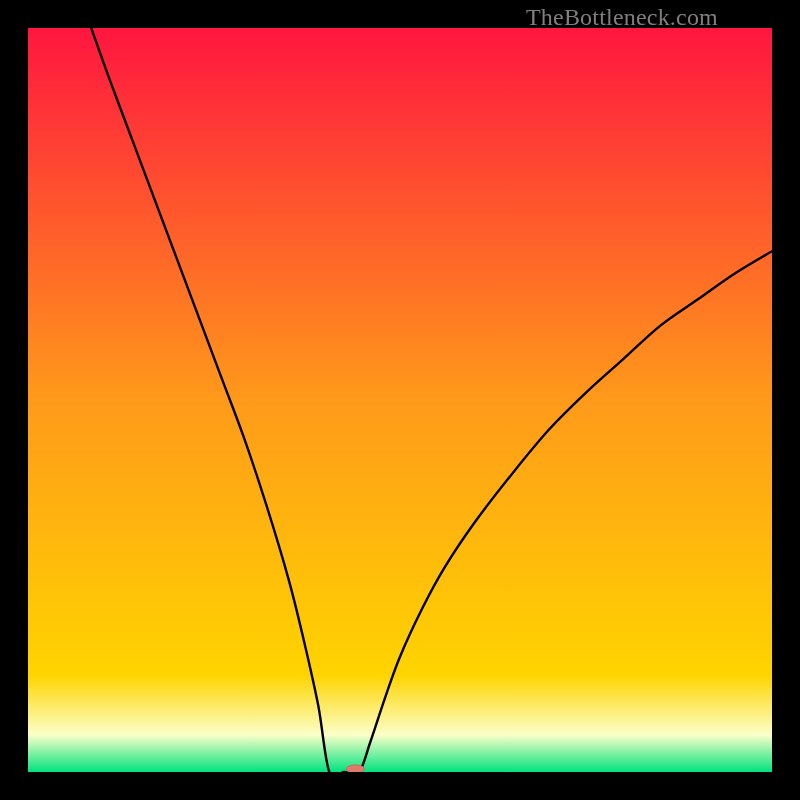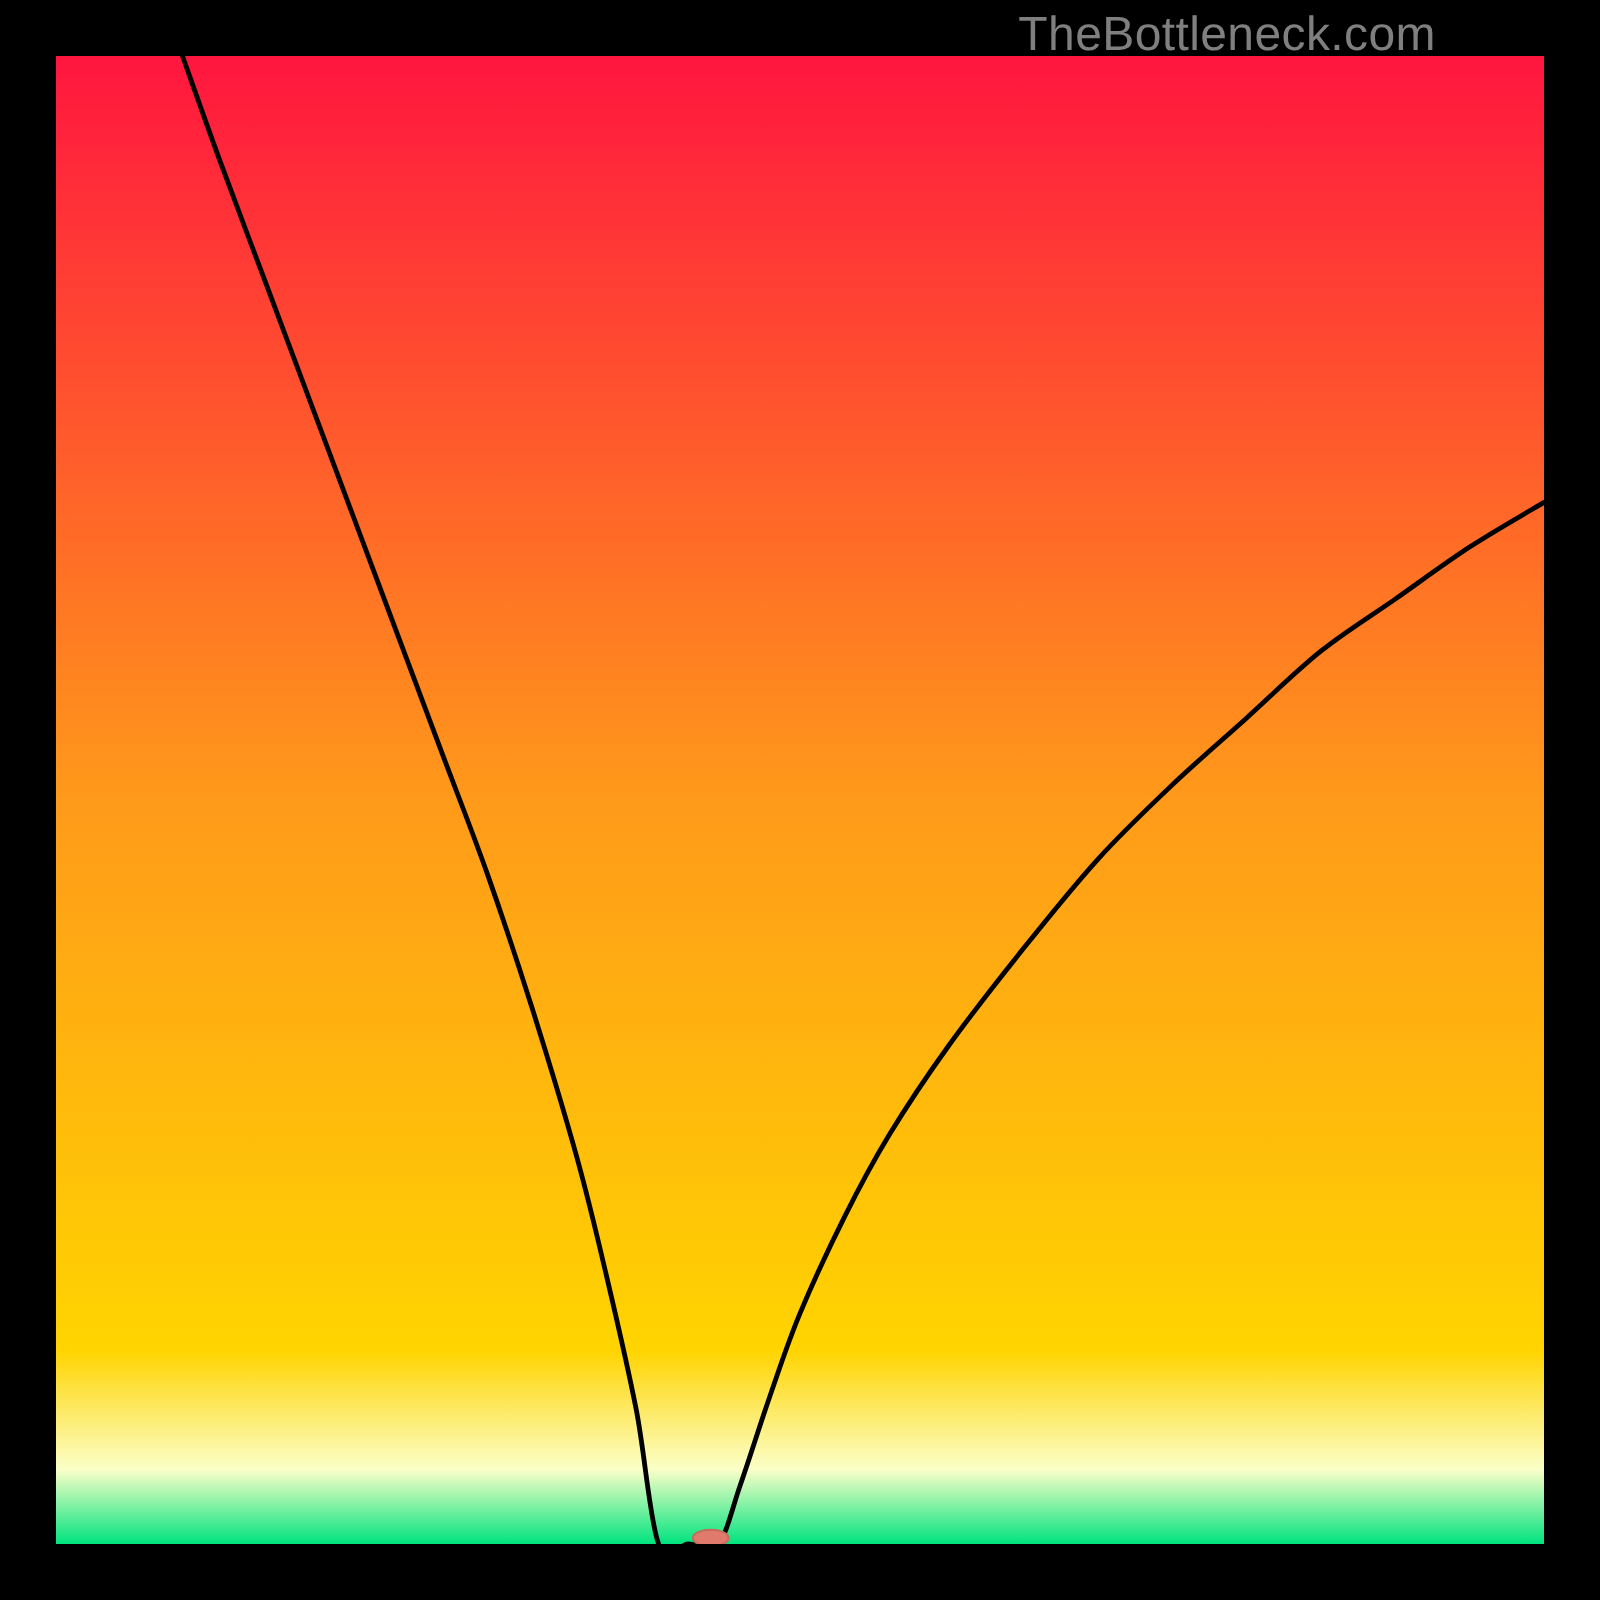--- a/index.html
+++ b/index.html
@@ -11,20 +11,21 @@
     overflow: hidden;
     font-family: Arial, Helvetica, sans-serif;
   }
   .frame {
     position: absolute;
     left: 0;
     top: 0;
     width: 736px;
     height: 800px;
     background: #000;
+    font-family: Liberation Serif, serif;
   }
   .plot-area {
     position: absolute;
     left: 28px;
     top: 28px;
     width: 744px;
     height: 744px;
   }
   .watermark {
     position: absolute;

